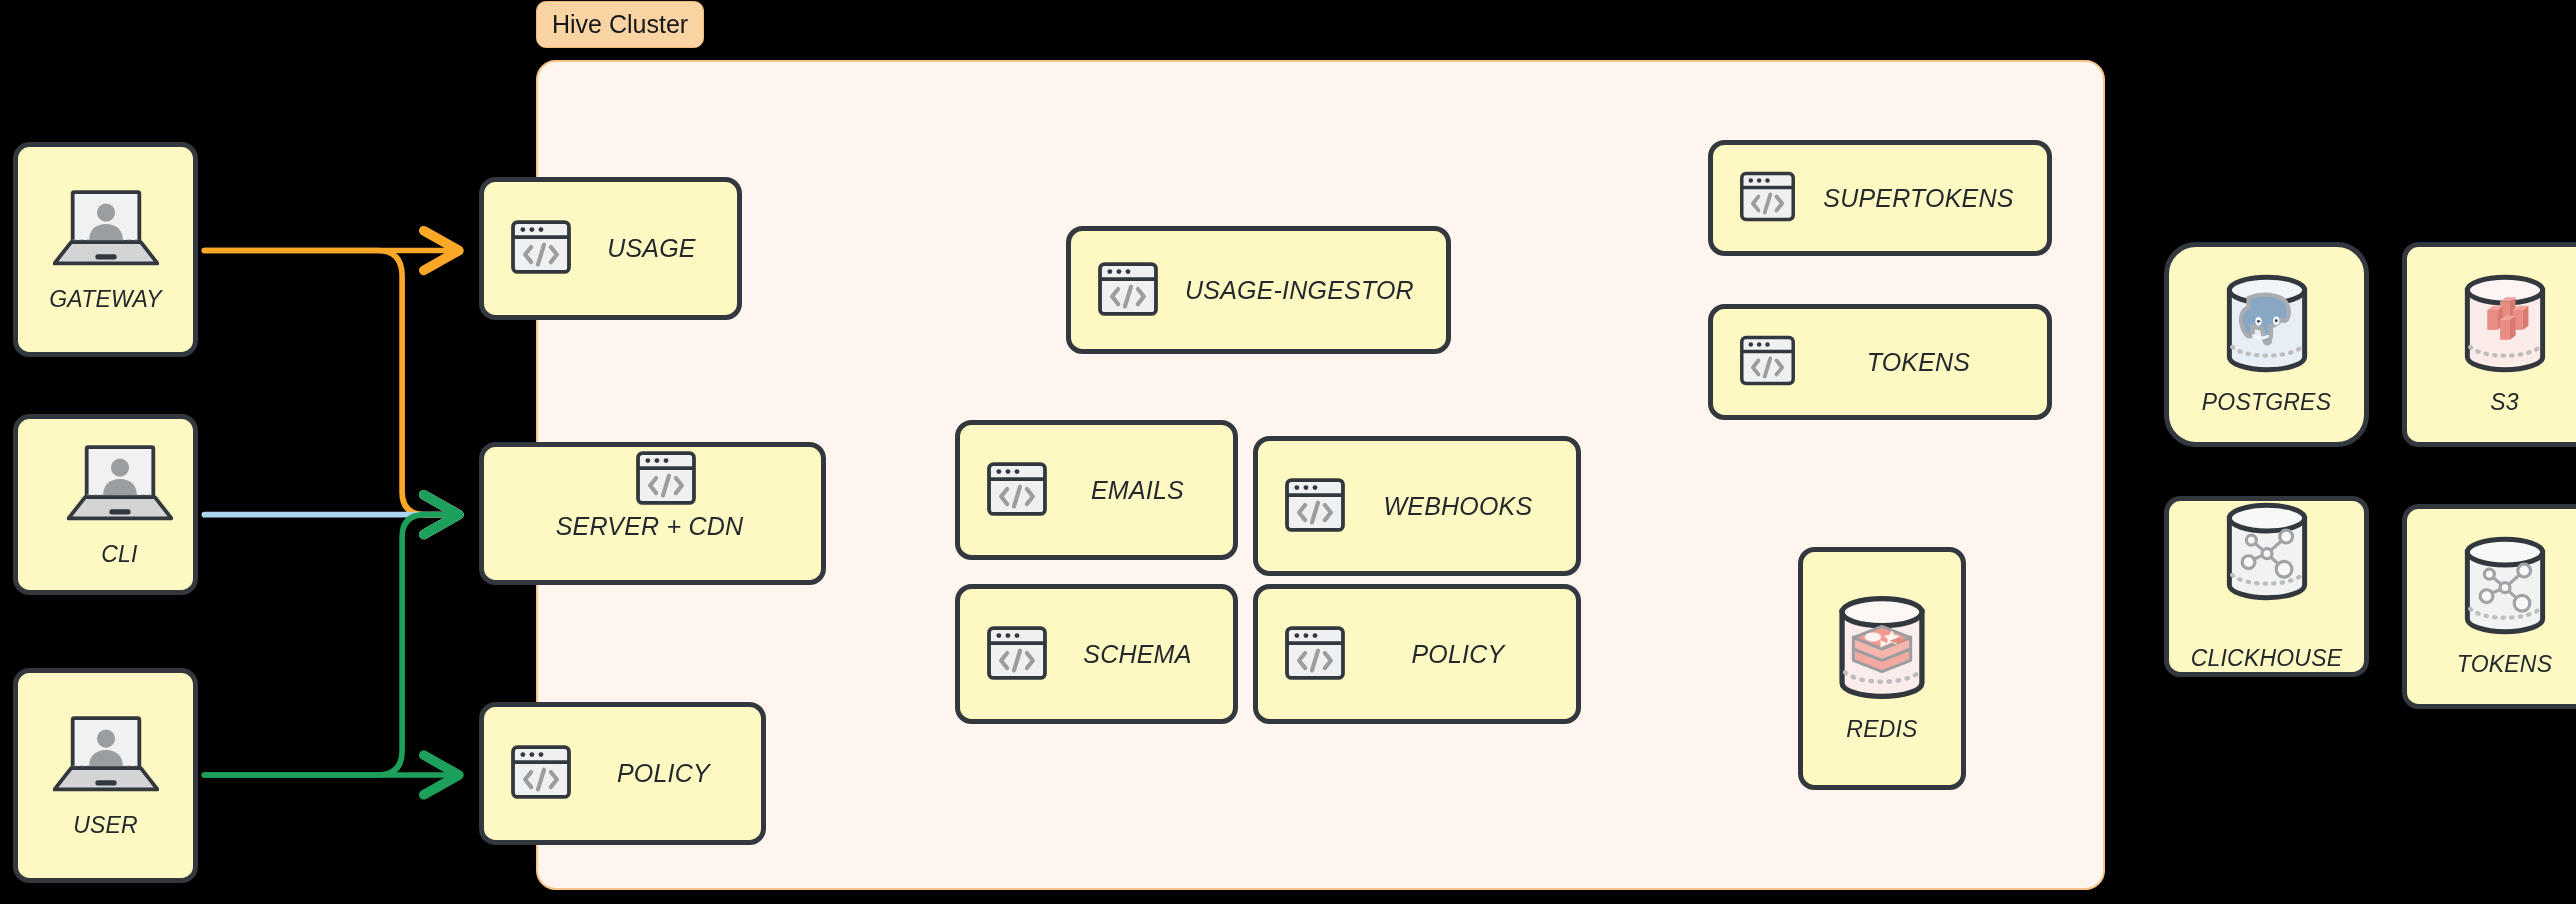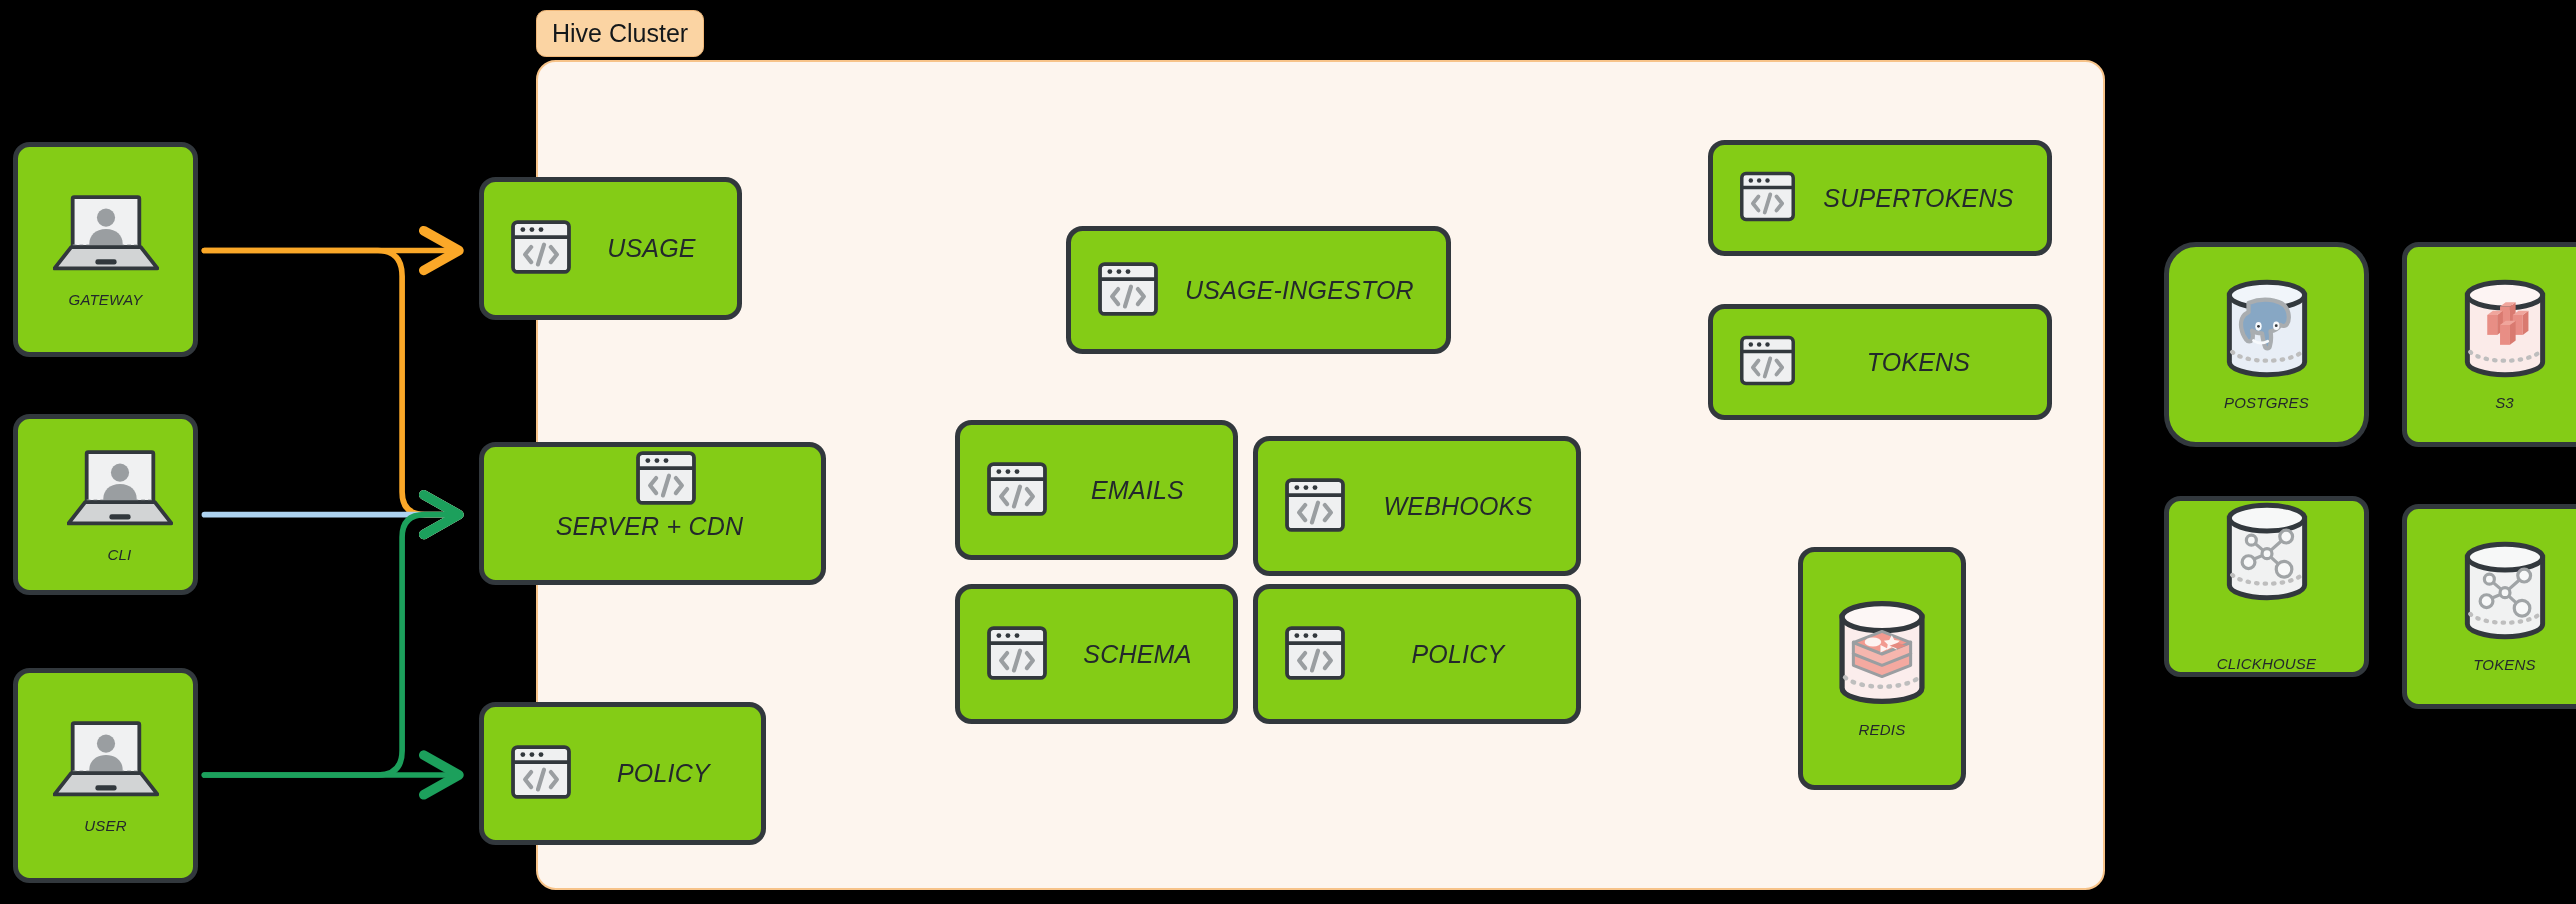--- a/index.html
+++ b/index.html
@@ -28,21 +28,21 @@
     font-weight:400;
     line-height:1;
     padding:9.8px 15px 10.6px 15px;
     white-space:nowrap;
     box-sizing:border-box;
   }
 
   
   .node{
     position:absolute;
-    background:#84cc16;
+    background:#fef9c3;
     border:5.3px solid #32383D;
     border-radius:16.6px;
     box-sizing:border-box;
     display:flex;
     align-items:center;
   }
   .node.h{flex-direction:row;}
   .node.v{flex-direction:column;justify-content:center;}
 
   .node .ico{flex:0 0 auto;display:block;}
@@ -53,21 +53,21 @@
     white-space:nowrap;
     letter-spacing:0.2px;
   }
 
   
   .svc .ico{margin-left:26px;}
   .svc .lbl{flex:1 1 auto;text-align:center;font-size:25px;padding:0 13.6px 0 7.5px;}
 
   
   .vcard .ico{margin-bottom:12px;}
-  .vcard .lbl{font-size:15px;}
+  .vcard .lbl{font-size:23px;}
 
   
   #wires{position:absolute;left:0;top:0;width:2576px;height:904px;pointer-events:none;}
 </style>
 </head>
 <body>
 
 <div id="stage">
 
   <svg id="wires" viewBox="0 0 3412 1198" xmlns="http://www.w3.org/2000/svg">
@@ -89,21 +89,21 @@
 
     <path d="M 270 682 L 602 682" fill="none" stroke="#AED3F0" stroke-width="7.5" stroke-linecap="round" marker-end="url(#ah-b)"></path>
 
     <path d="M 270 1027 L 602 1027" fill="none" stroke="#1CA05C" stroke-width="7.5" stroke-linecap="round" marker-end="url(#ah-g)"></path>
 
     <path d="M 270 1027 L 500 1027 Q 532 1027 532 995 L 532 712 Q 532 682 562 682 L 602 682" fill="none" stroke="#1CA05C" stroke-width="7.5" stroke-linecap="round" stroke-linejoin="round" marker-end="url(#ah-g)"></path>
   </svg>
 
   <div class="cluster-panel" style="left:536px; top:60px; width:1569px; height:830px;"></div>
 
-  <div class="cluster-badge" style="left:536px; top:10px;">Hive Cluster</div>
+  <div class="cluster-badge" style="left:536px; top:1px;">Hive Cluster</div>
 
   <div class="node v vcard" style="left:13px; top:142px; width:185px; height:215px;">
     <span class="ico">
       <svg width="106" height="85" viewBox="0 0 140 112" xmlns="http://www.w3.org/2000/svg">
         <rect x="26" y="8" width="88" height="66" rx="2" fill="#F0F1F2" stroke="#32383D" stroke-width="5"></rect>
         <g fill="#9A9EA1">
           <circle cx="70" cy="35" r="12"></circle>
           <path d="M70 50 c-14 0 -22 9 -22 19 v5 h44 v-5 c0 -10 -8 -19 -22 -19z"></path>
         </g>
         <path d="M26 72 h88" stroke="#9A9EA1" stroke-width="3" stroke-dasharray="5 4"></path>

